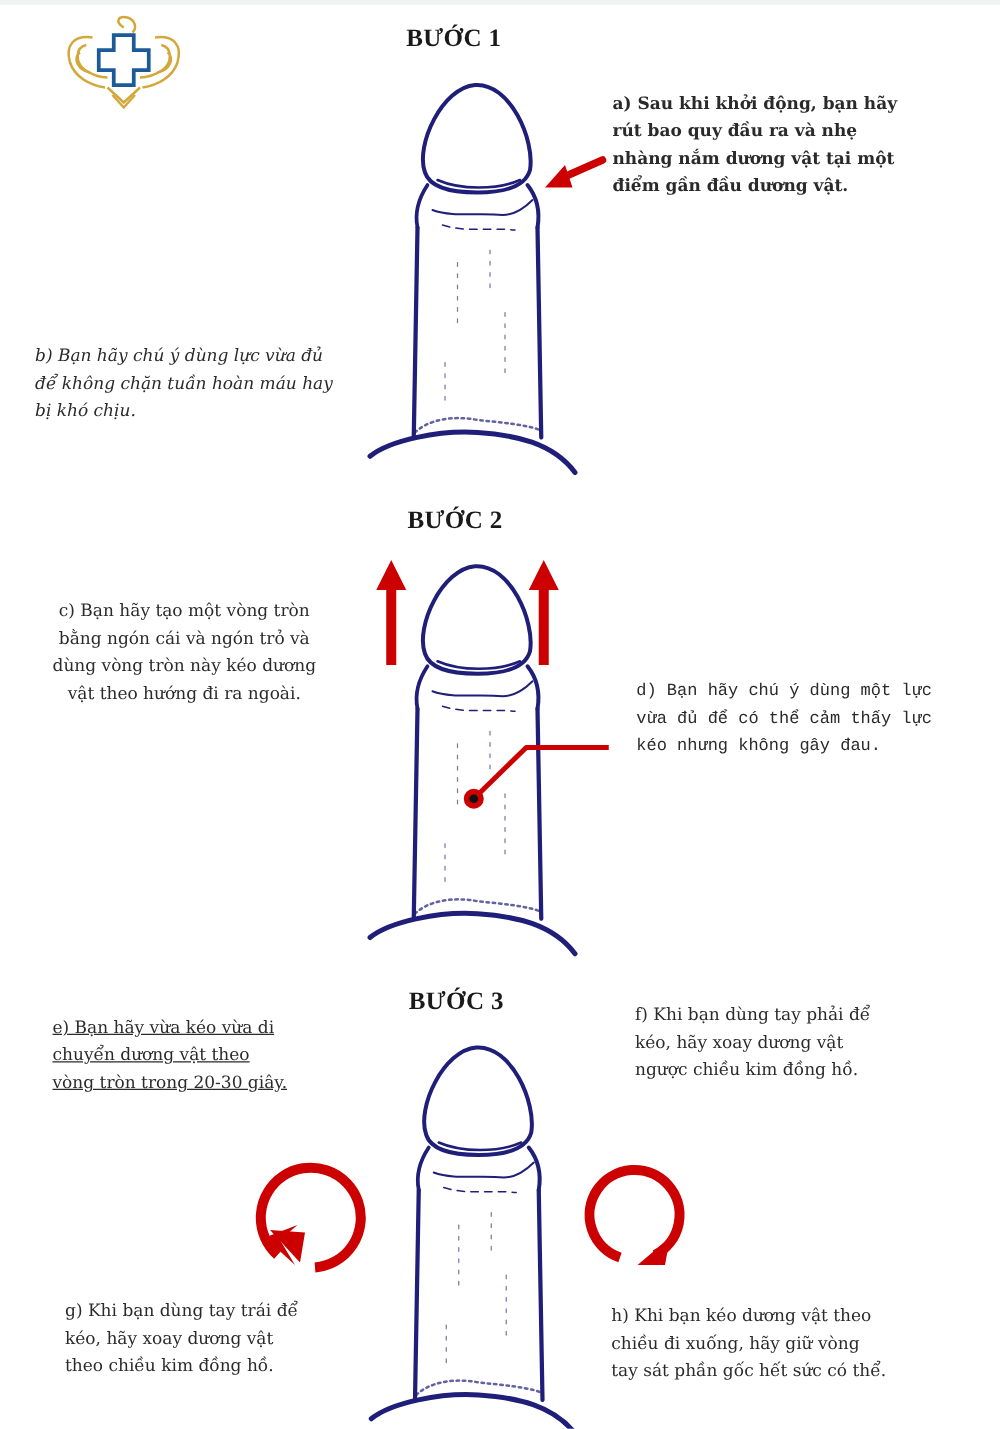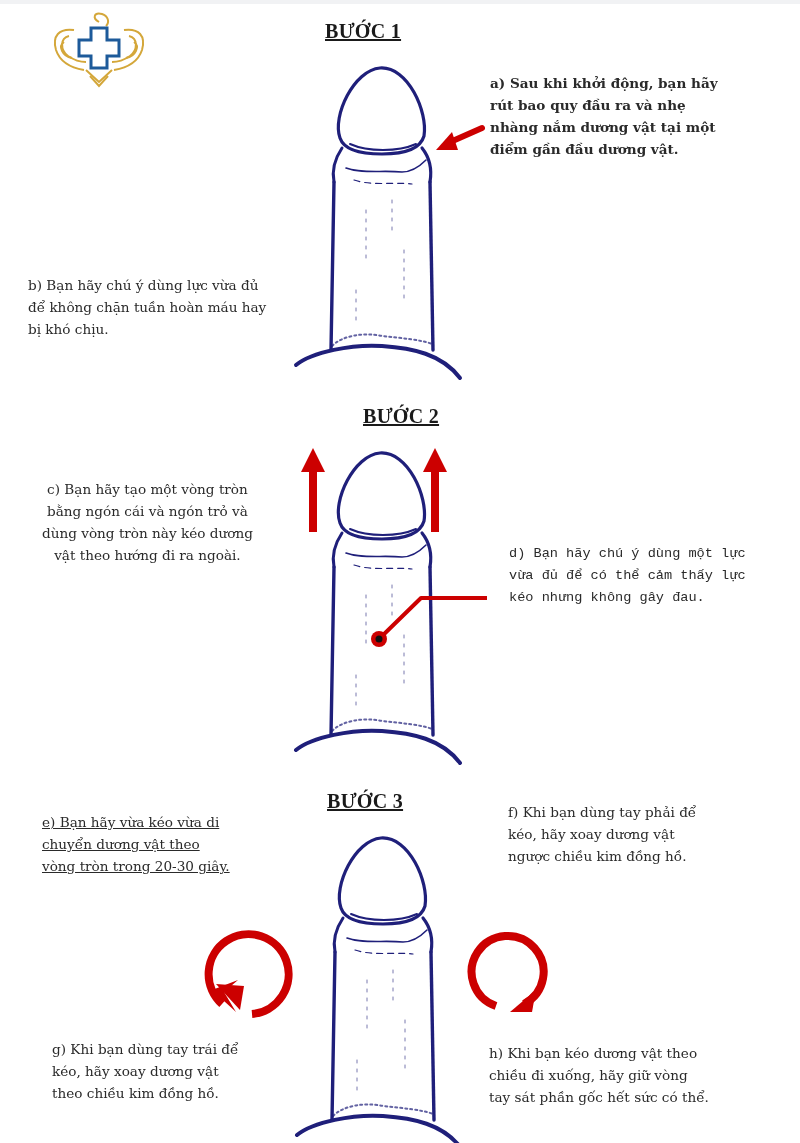--- a/index.html
+++ b/index.html
@@ -1,20 +1,20 @@
 <!DOCTYPE html>
 <html><head>
 <meta charset="utf-8">
 <style>
   html,body{margin:0;padding:0;background:#fff;}
   body{width:800px;height:1143px;position:relative;overflow:hidden;font-family:"DejaVu Serif","Liberation Serif",serif;}
   .topbar{position:absolute;left:0;top:0;width:800px;height:4px;background:#f1f2f4;}
   .logo{position:absolute;left:14px;top:10px;width:170px;height:110px;}
   .logo-text{position:absolute;left:0;top:78px;width:170px;text-align:center;font-family:"Liberation Serif",serif;font-size:27px;letter-spacing:0.5px;color:#1d5a9a;}
-  .step-title{position:absolute;font-family:"Liberation Serif",serif;font-weight:bold;font-size:20px;color:#1a1a1a;letter-spacing:0.3px;text-decoration:underline;}
+  .step-title{position:absolute;font-family:"Liberation Serif",serif;font-weight:bold;font-size:20px;color:#1a1a1a;letter-spacing:0.3px;}
   .note{position:absolute;font-size:13.6px;line-height:22px;color:#2a2a2a;white-space:pre-line;}
   svg.ill{position:absolute;left:0;top:0;}
 </style>
 </head>
 <body>
 
 <div class="topbar"></div>
 
 <div class="logo">
   <svg width="170" height="80" viewBox="0 0 170 80">
@@ -87,28 +87,28 @@
       <polygon points="216,984 240,1010 244,986" fill="#cc0000"></polygon>
     </g>
     <g>
       <path d="M496 1006 A36 36 0 1 1 524 1004" fill="none" stroke="#cc0000" stroke-width="8"></path>
       <polygon points="510,1012 536,990 532,1012" fill="#cc0000"></polygon>
     </g>
   </g>
 </svg>
 
 <div class="step-title" style="left:325px;top:20px;">BƯỚC 1</div>
-<div class="step-title" style="left:326px;top:405px;margin-left:37px;">BƯỚC 2</div>
+<div class="step-title" style="left:326px;top:405px;">BƯỚC 2</div>
 <div class="step-title" style="left:327px;top:790px;">BƯỚC 3</div>
 
 <div class="note" style="left:490px;top:72px;font-weight:bold;">a) Sau khi khởi động, bạn hãy
 rút bao quy đầu ra và nhẹ
 nhàng nắm dương vật tại một
 điểm gần đầu dương vật.</div>
-<div class="note" style="left:28px;top:274px;">b) Bạn hãy chú ý dùng lực vừa đủ
+<div class="note" style="left:28px;top:274px;font-style:italic;">b) Bạn hãy chú ý dùng lực vừa đủ
 để không chặn tuần hoàn máu hay
 bị khó chịu.</div>
 <div class="note" style="left:42px;top:478px;text-align:center;">c) Bạn hãy tạo một vòng tròn
 bằng ngón cái và ngón trỏ và
 dùng vòng tròn này kéo dương
 vật theo hướng đi ra ngoài.</div>
 <div class="note" style="left:509px;top:543px;font-family:Liberation Mono, monospace;">d) Bạn hãy chú ý dùng một lực
 vừa đủ để có thể cảm thấy lực
 kéo nhưng không gây đau.</div>
 <div class="note" style="left:42px;top:811px;text-decoration:underline;">e) Bạn hãy vừa kéo vừa di

